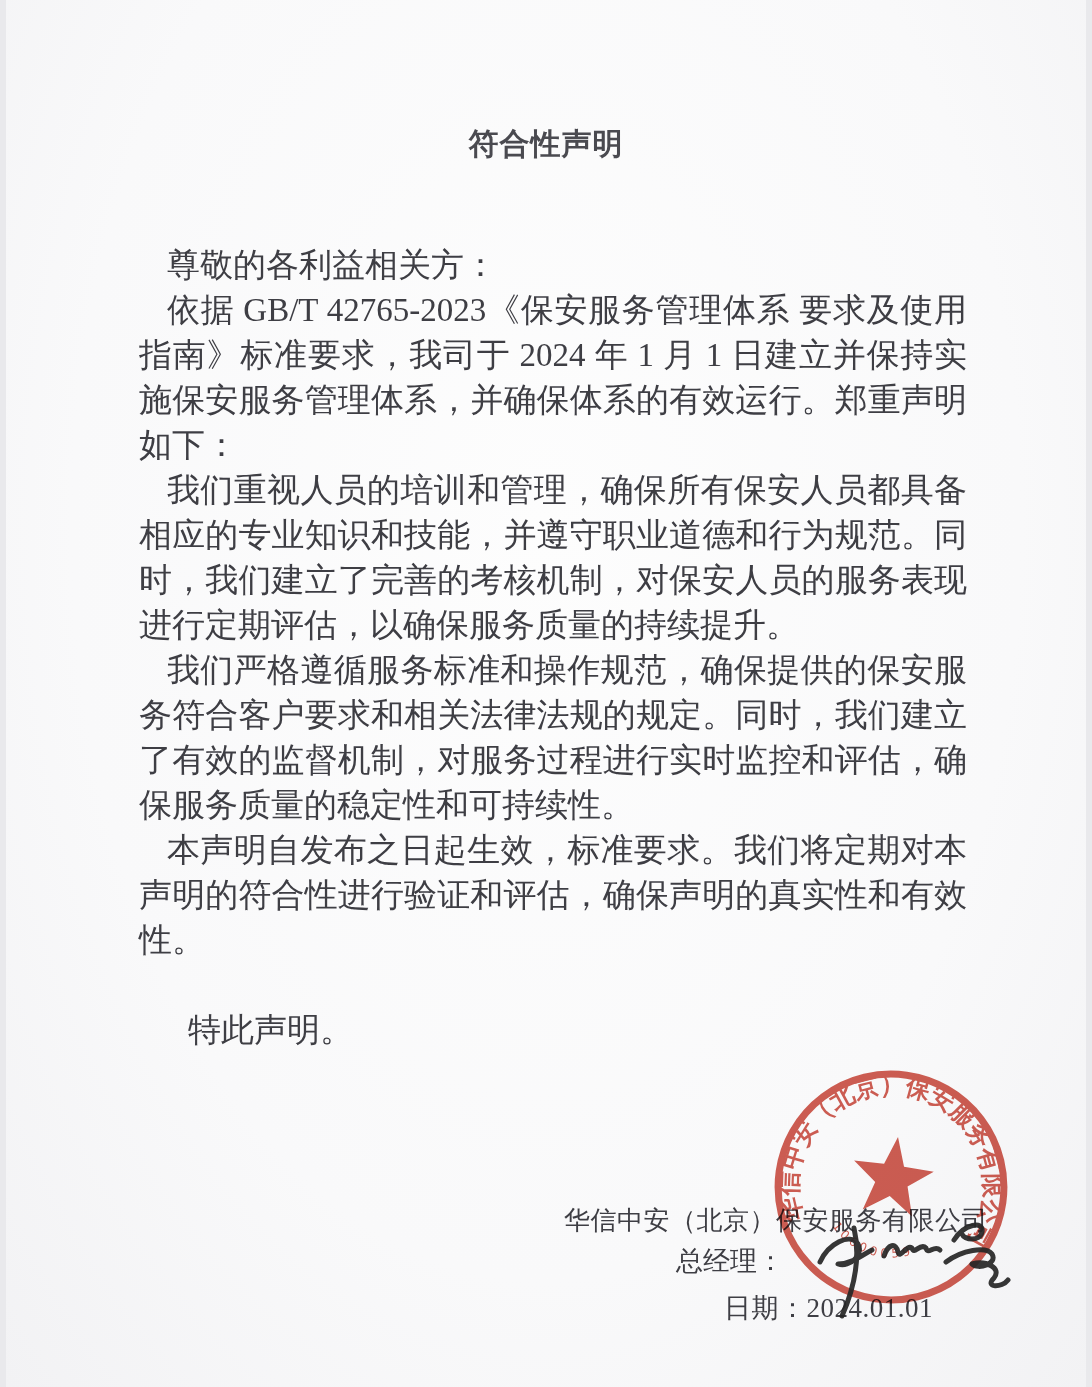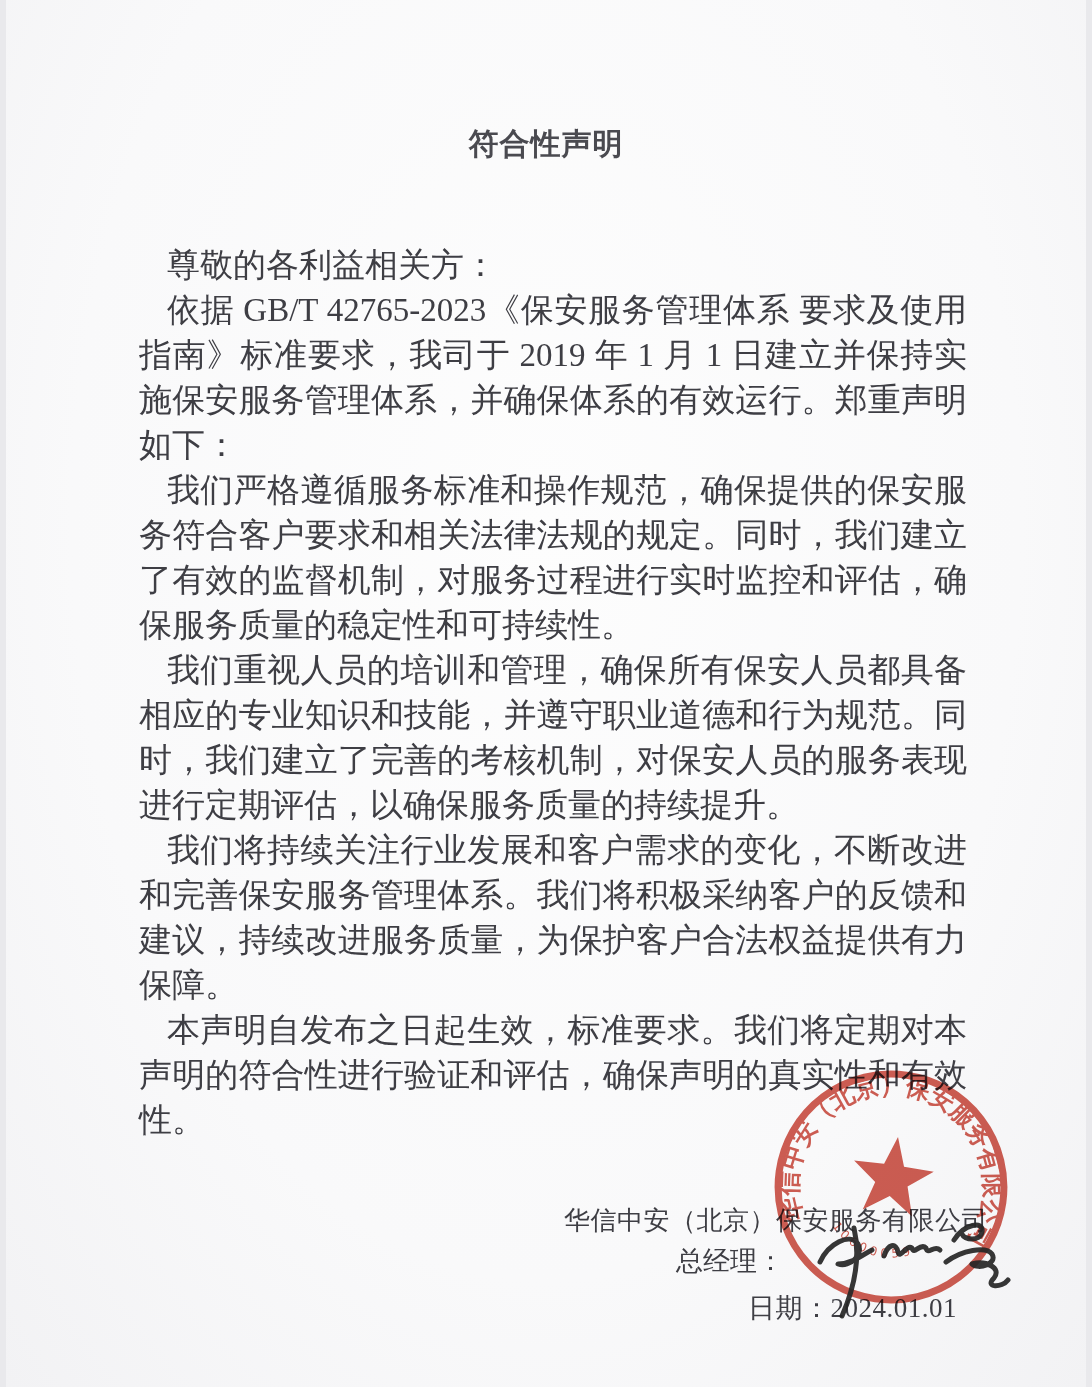--- a/index.html
+++ b/index.html
@@ -23,46 +23,46 @@
   }
   .body p{margin:0;text-indent:28px;}
   .closing{margin-top:45px !important;text-indent:49px !important;}
   .signoff-company{
     position:absolute;left:558px;top:1203px;font-size:26px;letter-spacing:.5px;white-space:nowrap;
   }
   .signoff-signer{
     position:absolute;left:670px;top:1243px;font-size:27px;white-space:nowrap;
   }
   .signoff-date{
-    position:absolute;left:742px;top:1290px;font-size:27px;letter-spacing:.5px;white-space:nowrap;
+    position:absolute;left:718px;top:1290px;font-size:27px;letter-spacing:.5px;white-space:nowrap;
   }
   .seal{
     position:absolute;left:758px;top:1060px;width:254px;height:254px;
     opacity:.8;mix-blend-mode:multiply;
     transform:rotate(8deg);
   }
   .signature{
     position:absolute;left:800px;top:1210px;width:222px;height:112px;
     opacity:.92;
   }
 </style>
 </head>
 <body>
 
 <div class="page">
 
   <div class="title">符合性声明</div>
 
   <div class="body">
     <p>尊敬的各利益相关方：</p>
-    <p>依据 GB/T 42765-2023《保安服务管理体系 要求及使用指南》标准要求，我司于 2019 年 1 月 1 日建立并保持实施保安服务管理体系，并确保体系的有效运行。郑重声明如下：</p>
+    <p>依据 GB/T 42765-2023《保安服务管理体系 要求及使用指南》标准要求，我司于 2024 年 1 月 1 日建立并保持实施保安服务管理体系，并确保体系的有效运行。郑重声明如下：</p>
+    <p>我们重视人员的培训和管理，确保所有保安人员都具备相应的专业知识和技能，并遵守职业道德和行为规范。同时，我们建立了完善的考核机制，对保安人员的服务表现进行定期评估，以确保服务质量的持续提升。</p>
     <p>我们严格遵循服务标准和操作规范，确保提供的保安服务符合客户要求和相关法律法规的规定。同时，我们建立了有效的监督机制，对服务过程进行实时监控和评估，确保服务质量的稳定性和可持续性。</p>
-    <p>我们重视人员的培训和管理，确保所有保安人员都具备相应的专业知识和技能，并遵守职业道德和行为规范。同时，我们建立了完善的考核机制，对保安人员的服务表现进行定期评估，以确保服务质量的持续提升。</p>
-    <p>我们将持续关注行业发展和客户需求的变化，不断改进和完善保安服务管理体系。我们将积极采纳客户的反馈和建议，持续改进服务质量，为保护客户合法权益提供有力保障。</p>
     <p>本声明自发布之日起生效，标准要求。我们将定期对本声明的符合性进行验证和评估，确保声明的真实性和有效性。</p>
+    <p class="closing">特此声明。</p>
   </div>
 
   <div class="signoff-company">华信中安（北京）保安服务有限公司</div>
   <div class="signoff-signer">总经理：</div>
   <div class="signoff-date">日期：2024.01.01</div>
 
   <svg class="seal" viewBox="0 0 252 252" aria-hidden="true">
     <defs>
       <path id="sealArcTop" d="M 43.9,169.7 A 93,93 0 1 1 208.1,169.7" fill="none"></path>
       <path id="sealArcBottom" d="M 65.4,161 A 70,70 0 0 0 186.6,161" fill="none"></path>

